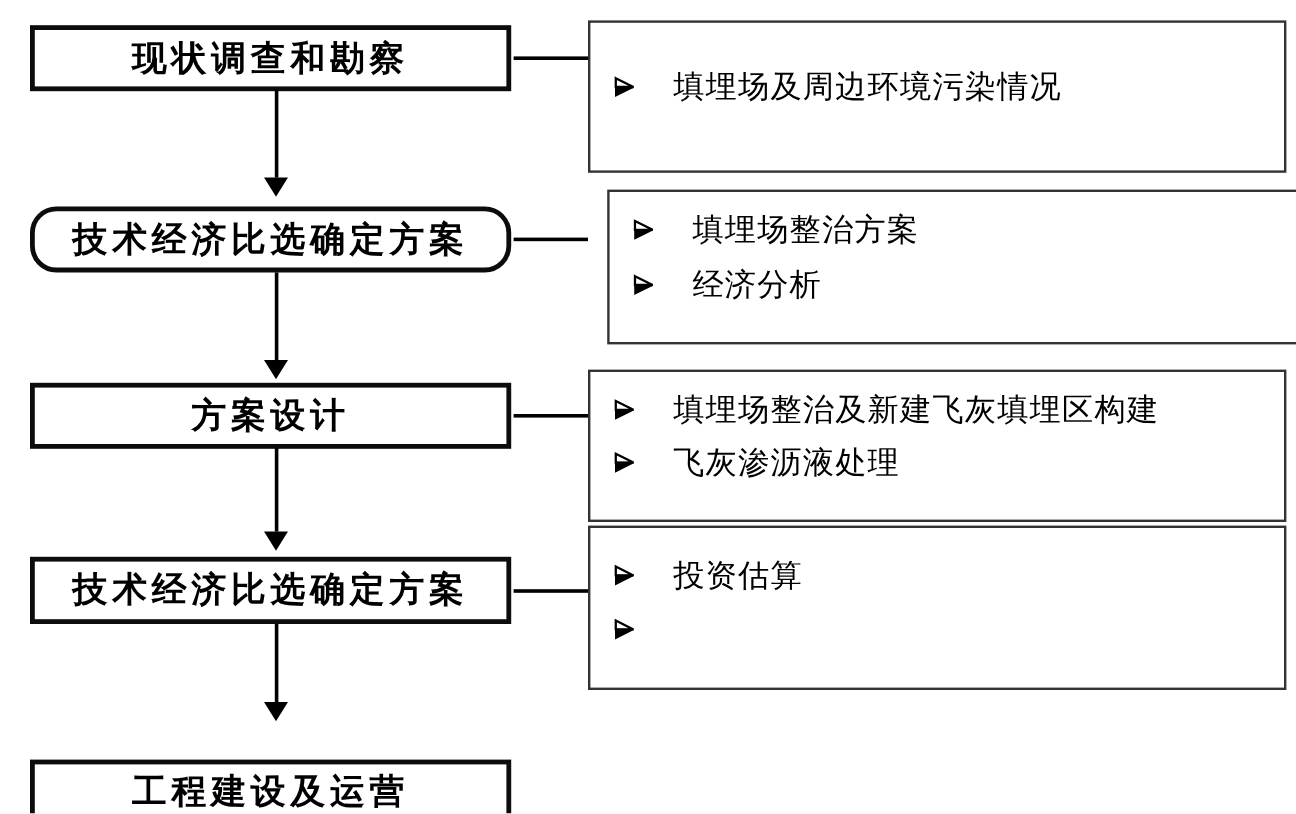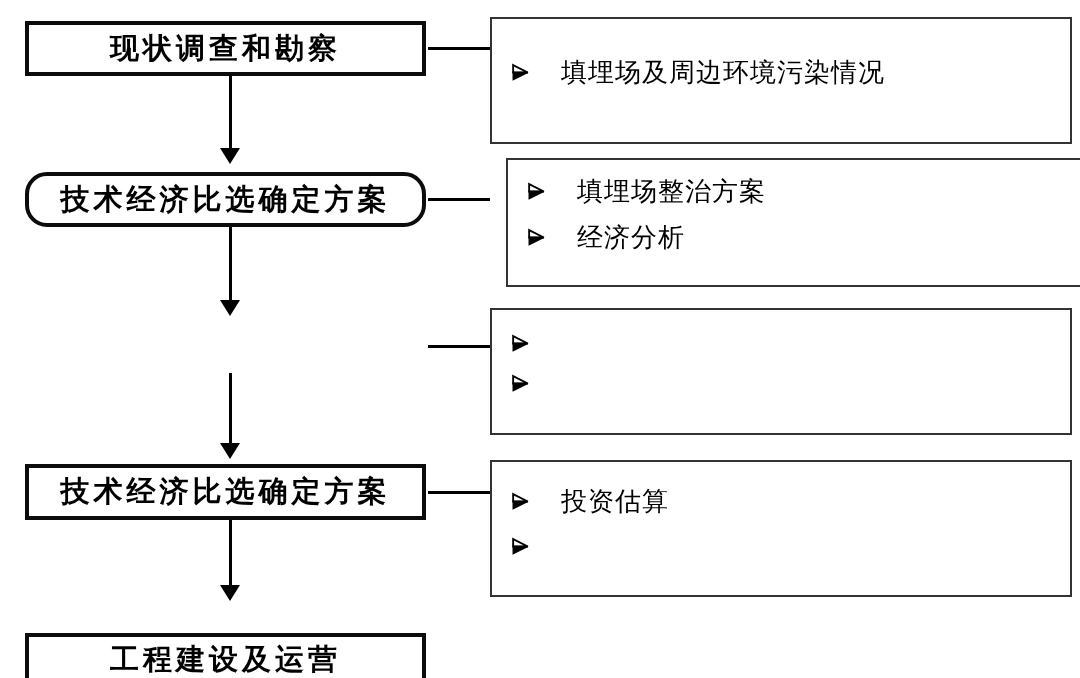--- a/index.html
+++ b/index.html
@@ -50,21 +50,21 @@
     border: 2px solid #333333;
     background: #ffffff;
     display: flex;
     flex-direction: column;
     justify-content: space-evenly;
     padding: 4px 10px 20px 18px;
   }
   .d1 { top: 17px;  height: 127px; }
   .d2 { top: 158px; height: 129px; margin-left: 16px; }
   .d3 { top: 308px; height: 127px; }
-  .d4 { top: 460px; height: 137px; }
+  .d4 { top: 438px; height: 137px; }
 
   .item {
     display: flex;
     align-items: center;
   }
   .bullet {
     width: 21px;
     height: 21px;
     flex: 0 0 21px;
     display: inline-flex;
@@ -122,20 +122,23 @@
 </head>
 <body>
 
 <div class="canvas">
 
   <div class="stage s1">
     <span class="stage-label">现状调查和勘察</span>
   </div>
   <div class="stage s2">
     <span class="stage-label">技术经济比选确定方案</span>
+  </div>
+  <div class="stage s3">
+    <span class="stage-label">方案设计</span>
   </div>
   <div class="stage s4">
     <span class="stage-label">技术经济比选确定方案</span>
   </div>
   <div class="stage s5">
     <span class="stage-label">工程建设及运营</span>
   </div>
 
   <div class="vline v1"></div>
   <div class="ahead h1"></div>
@@ -185,28 +188,30 @@
   </div>
 
   <div class="detail d3">
     <div class="item">
       <span class="bullet">
         <svg width="21" height="21" viewBox="0 0 20 20">
             <path d="M3 3 L17 10 L3 10 Z" fill="#ffffff" stroke="#000000" stroke-width="1.8" stroke-linejoin="miter"></path>
             <path d="M3 10 L17 10 L3 17 Z" fill="#000000" stroke="#000000" stroke-width="1.2"></path>
           </svg>
       </span>
-    </div>
-    <div class="item">
-      <span class="bullet">
-        <svg width="21" height="21" viewBox="0 0 20 20">
-            <path d="M3 3 L17 10 L3 10 Z" fill="#ffffff" stroke="#000000" stroke-width="1.8" stroke-linejoin="miter"></path>
-            <path d="M3 10 L17 10 L3 17 Z" fill="#000000" stroke="#000000" stroke-width="1.2"></path>
-          </svg>
-      </span>
+      <span class="item-text">填埋场整治及新建飞灰填埋区构建</span>
+    </div>
+    <div class="item">
+      <span class="bullet">
+        <svg width="21" height="21" viewBox="0 0 20 20">
+            <path d="M3 3 L17 10 L3 10 Z" fill="#ffffff" stroke="#000000" stroke-width="1.8" stroke-linejoin="miter"></path>
+            <path d="M3 10 L17 10 L3 17 Z" fill="#000000" stroke="#000000" stroke-width="1.2"></path>
+          </svg>
+      </span>
+      <span class="item-text">飞灰渗沥液处理</span>
     </div>
   </div>
 
   <div class="detail d4">
     <div class="item">
       <span class="bullet">
         <svg width="21" height="21" viewBox="0 0 20 20">
             <path d="M3 3 L17 10 L3 10 Z" fill="#ffffff" stroke="#000000" stroke-width="1.8" stroke-linejoin="miter"></path>
             <path d="M3 10 L17 10 L3 17 Z" fill="#000000" stroke="#000000" stroke-width="1.2"></path>
           </svg>

